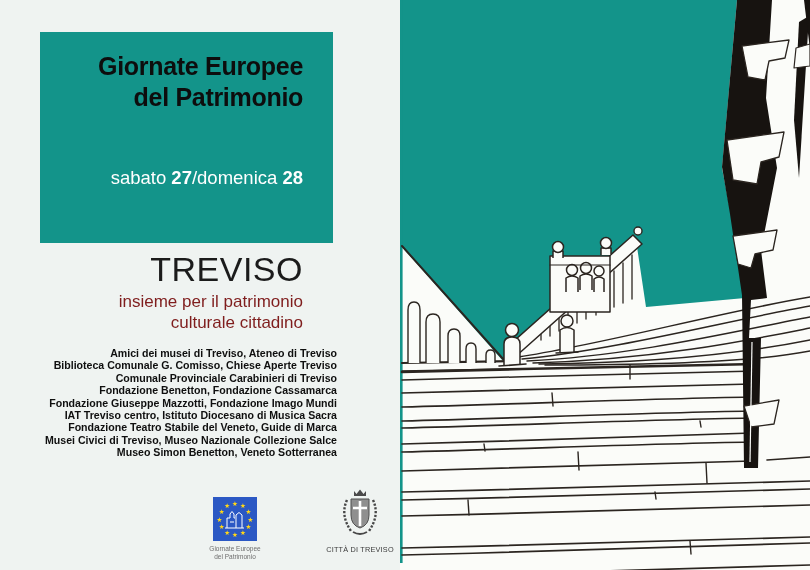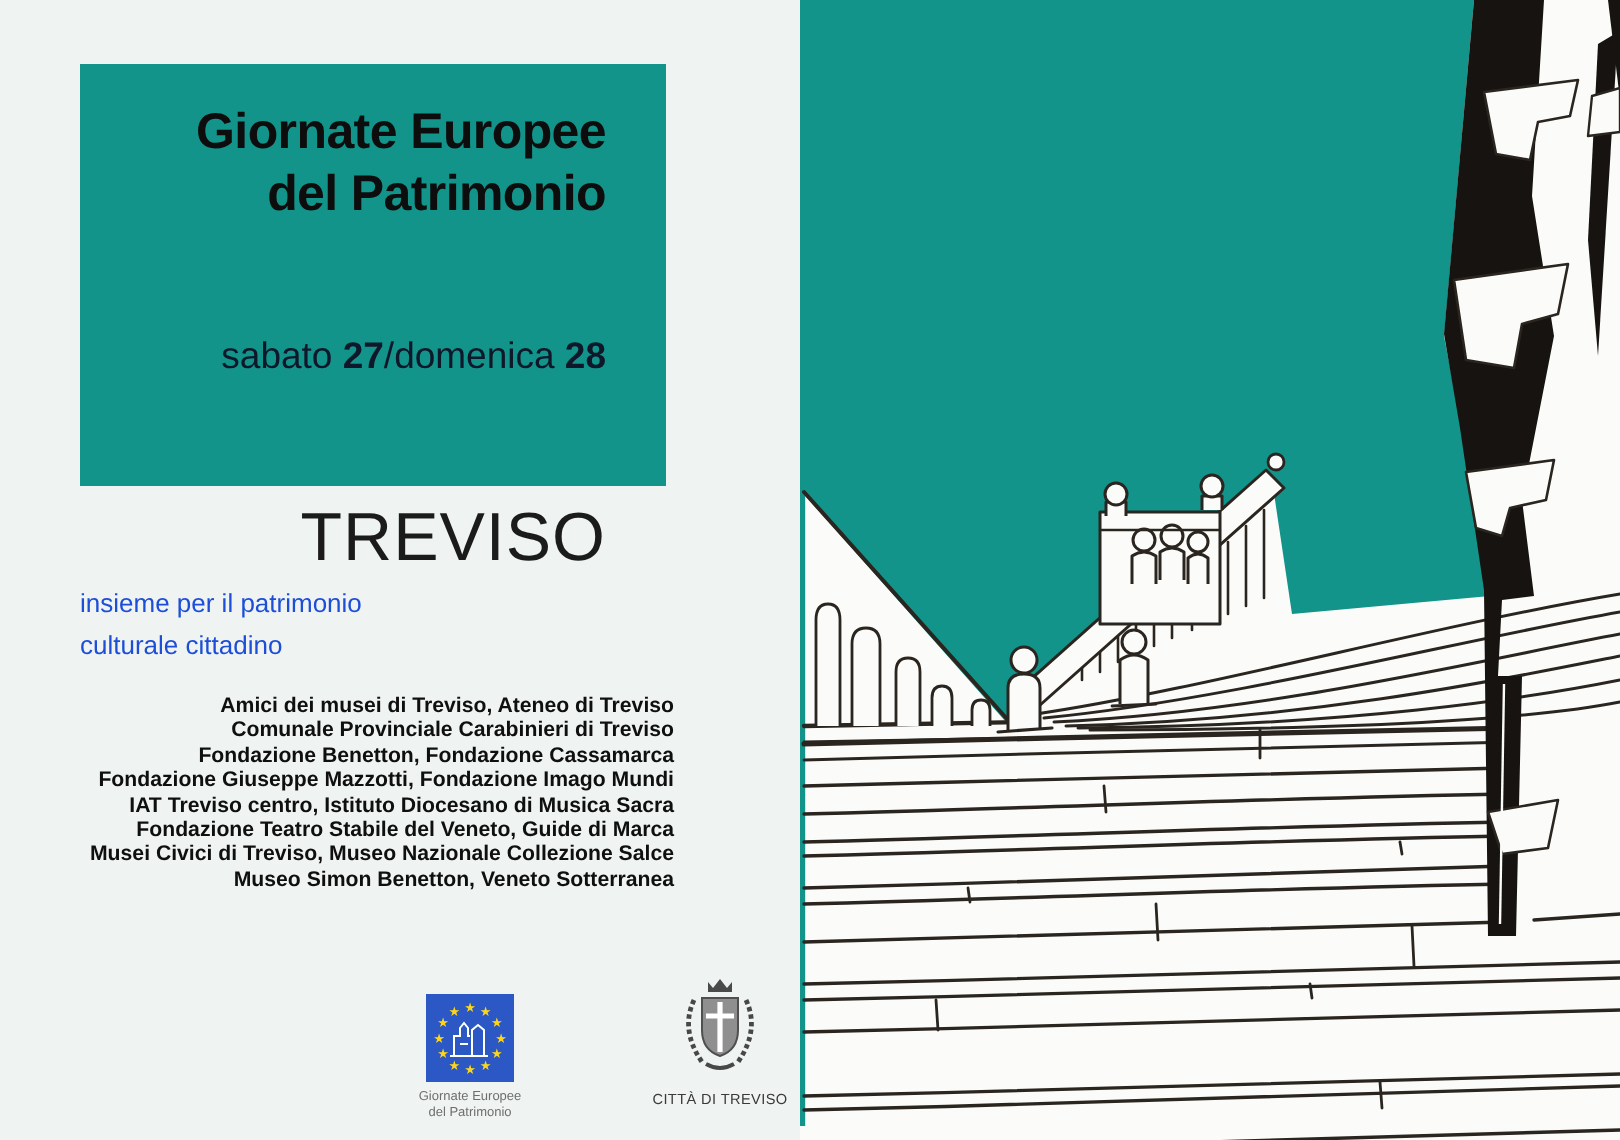--- a/index.html
+++ b/index.html
@@ -12,30 +12,30 @@
   .teal-box{
     position:absolute;left:40px;top:32px;width:293px;height:211px;
     background:var(--teal,#13948a);
   }
   .box-title{
     position:absolute;top:19px;right:30px;text-align:right;
     font-size:25px;font-weight:700;line-height:31px;letter-spacing:-0.3px;color:#0d0d0d;
   }
   .box-date{
     position:absolute;top:133px;right:30px;text-align:right;
-    font-size:18.5px;line-height:26px;color:#0f172a;font-weight:400;
+    font-size:18.5px;line-height:26px;color:#ffffff;font-weight:400;
   }
   .box-date b{font-weight:700;}
   .city-name{
     position:absolute;top:250px;left:40px;width:263px;text-align:right;
     font-size:34px;font-weight:400;letter-spacing:0.5px;color:#1b1b1b;line-height:38px;
   }
   .city-sub{
-    position:absolute;top:291px;left:40px;width:263px;text-align:left;
-    font-size:13px;line-height:21px;color:#1d4ed8;
+    position:absolute;top:291px;left:40px;width:263px;text-align:right;
+    font-size:17px;line-height:21px;color:#7f1d1d;
   }
   .partners{
     position:absolute;top:347px;left:20px;width:317px;text-align:right;
     font-size:10.6px;font-weight:700;line-height:12.4px;color:#0f0f0f;
   }
   .logo-block{position:absolute;text-align:center;}
   .eu-block{left:196px;top:497px;width:78px;}
   .tv-block{left:318px;top:487px;width:84px;}
   .logo-block svg{display:block;margin:0 auto;}
   .eu-caption{font-size:6.5px;line-height:7.8px;color:#6e6e6e;margin-top:4px;}
@@ -60,20 +60,21 @@
 </div>
 
 <div class="city-name">TREVISO</div>
 <div class="city-sub">
   <span>insieme per il patrimonio</span><br>
   <span>culturale cittadino</span>
 </div>
 
 <div class="partners">
   <div>Amici dei musei di Treviso, Ateneo di Treviso</div>
+  <div>Biblioteca Comunale G. Comisso, Chiese Aperte Treviso</div>
   <div>Comunale Provinciale Carabinieri di Treviso</div>
   <div>Fondazione Benetton, Fondazione Cassamarca</div>
   <div>Fondazione Giuseppe Mazzotti, Fondazione Imago Mundi</div>
   <div>IAT Treviso centro, Istituto Diocesano di Musica Sacra</div>
   <div>Fondazione Teatro Stabile del Veneto, Guide di Marca</div>
   <div>Musei Civici di Treviso, Museo Nazionale Collezione Salce</div>
   <div>Museo Simon Benetton, Veneto Sotterranea</div>
 </div>
 
 <div class="logo-block eu-block">

